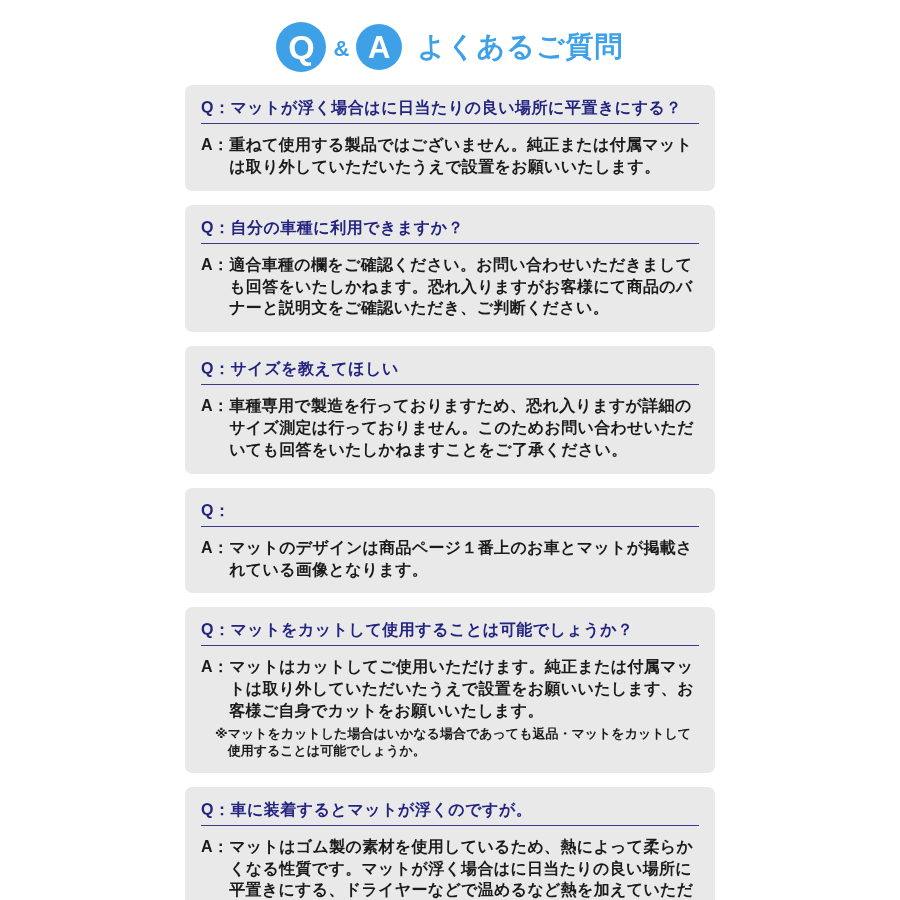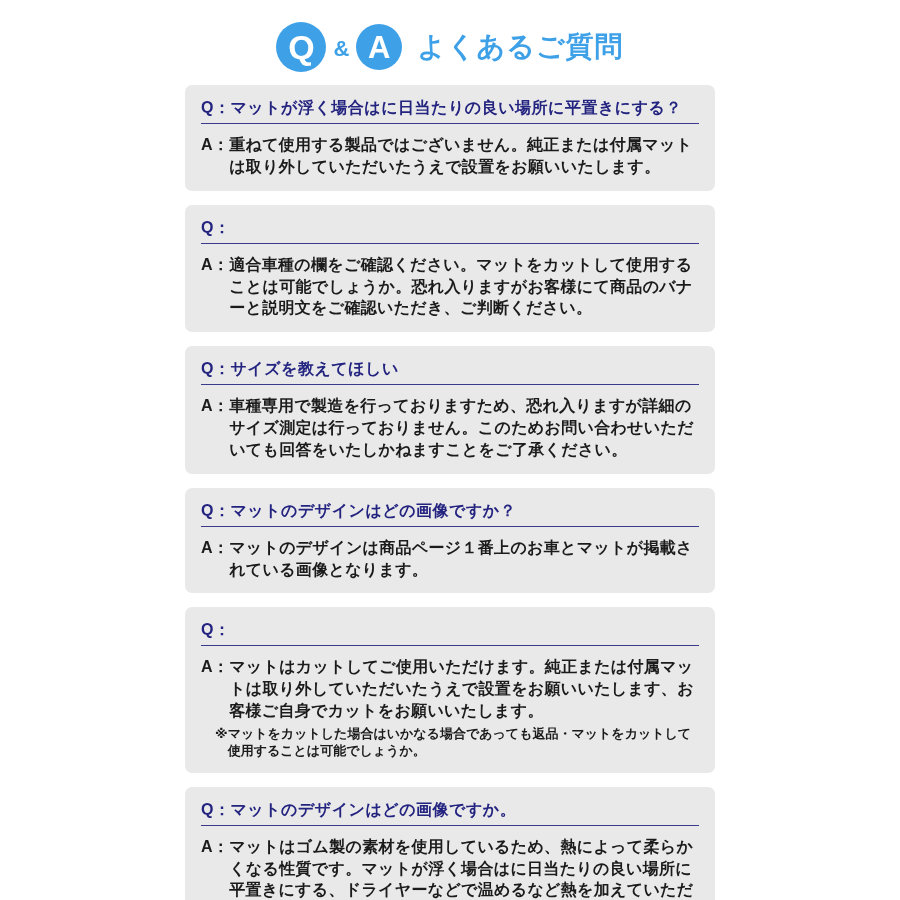--- a/index.html
+++ b/index.html
@@ -131,71 +131,72 @@
     <div class="divider"></div>
     <div class="a-row">
       <span class="prefix">A：</span>
       <span>重ねて使用する製品ではございません。純正または付属マットは取り外していただいたうえで設置をお願いいたします。</span>
     </div>
   </section>
 
   <section class="faq-box">
     <div class="q-row">
       <span class="prefix">Q：</span>
-    </div>
-    <div class="divider"></div>
-    <div class="a-row">
-      <span class="prefix">A：</span>
-      <span>適合車種の欄をご確認ください。マットをカットして使用することは可能でしょうか。恐れ入りますがお客様にて商品のバナーと説明文をご確認いただき、ご判断ください。</span>
+      <span>自分の車種に利用できますか？</span>
+    </div>
+    <div class="divider"></div>
+    <div class="a-row">
+      <span class="prefix">A：</span>
+      <span>適合車種の欄をご確認ください。お問い合わせいただきましても回答をいたしかねます。恐れ入りますがお客様にて商品のバナーと説明文をご確認いただき、ご判断ください。</span>
     </div>
   </section>
 
   <section class="faq-box">
     <div class="q-row">
       <span class="prefix">Q：</span>
       <span>サイズを教えてほしい</span>
     </div>
     <div class="divider"></div>
     <div class="a-row">
       <span class="prefix">A：</span>
       <span>車種専用で製造を行っておりますため、恐れ入りますが詳細のサイズ測定は行っておりません。このためお問い合わせいただいても回答をいたしかねますことをご了承ください。</span>
     </div>
   </section>
 
   <section class="faq-box">
     <div class="q-row">
       <span class="prefix">Q：</span>
-      <span>マットのデザインはどの画像ですか？</span>
     </div>
     <div class="divider"></div>
     <div class="a-row">
       <span class="prefix">A：</span>
       <span>マットのデザインは商品ページ１番上のお車とマットが掲載されている画像となります。</span>
     </div>
   </section>
 
   <section class="faq-box">
     <div class="q-row">
       <span class="prefix">Q：</span>
+      <span>マットをカットして使用することは可能でしょうか？</span>
     </div>
     <div class="divider"></div>
     <div class="a-row">
       <span class="prefix">A：</span>
       <span>マットはカットしてご使用いただけます。純正または付属マットは取り外していただいたうえで設置をお願いいたします、お客様ご自身でカットをお願いいたします。</span>
     </div>
     <div class="note-row">
       <span class="prefix">※</span>
       <span>マットをカットした場合はいかなる場合であっても返品・マットをカットして使用することは可能でしょうか。</span>
     </div>
   </section>
 
   <section class="faq-box">
     <div class="q-row">
       <span class="prefix">Q：</span>
-      <span>マットのデザインはどの画像ですか。</span>
+      <span>車に装着するとマットが浮くのですが。</span>
     </div>
     <div class="divider"></div>
     <div class="a-row">
       <span class="prefix">A：</span>
       <span>マットはゴム製の素材を使用しているため、熱によって柔らかくなる性質です。マットが浮く場合はに日当たりの良い場所に平置きにする、ドライヤーなどで温めるなど熱を加えていただけますと設置しやすくなります。</span>
     </div>
   </section>
 
 </main>
 

